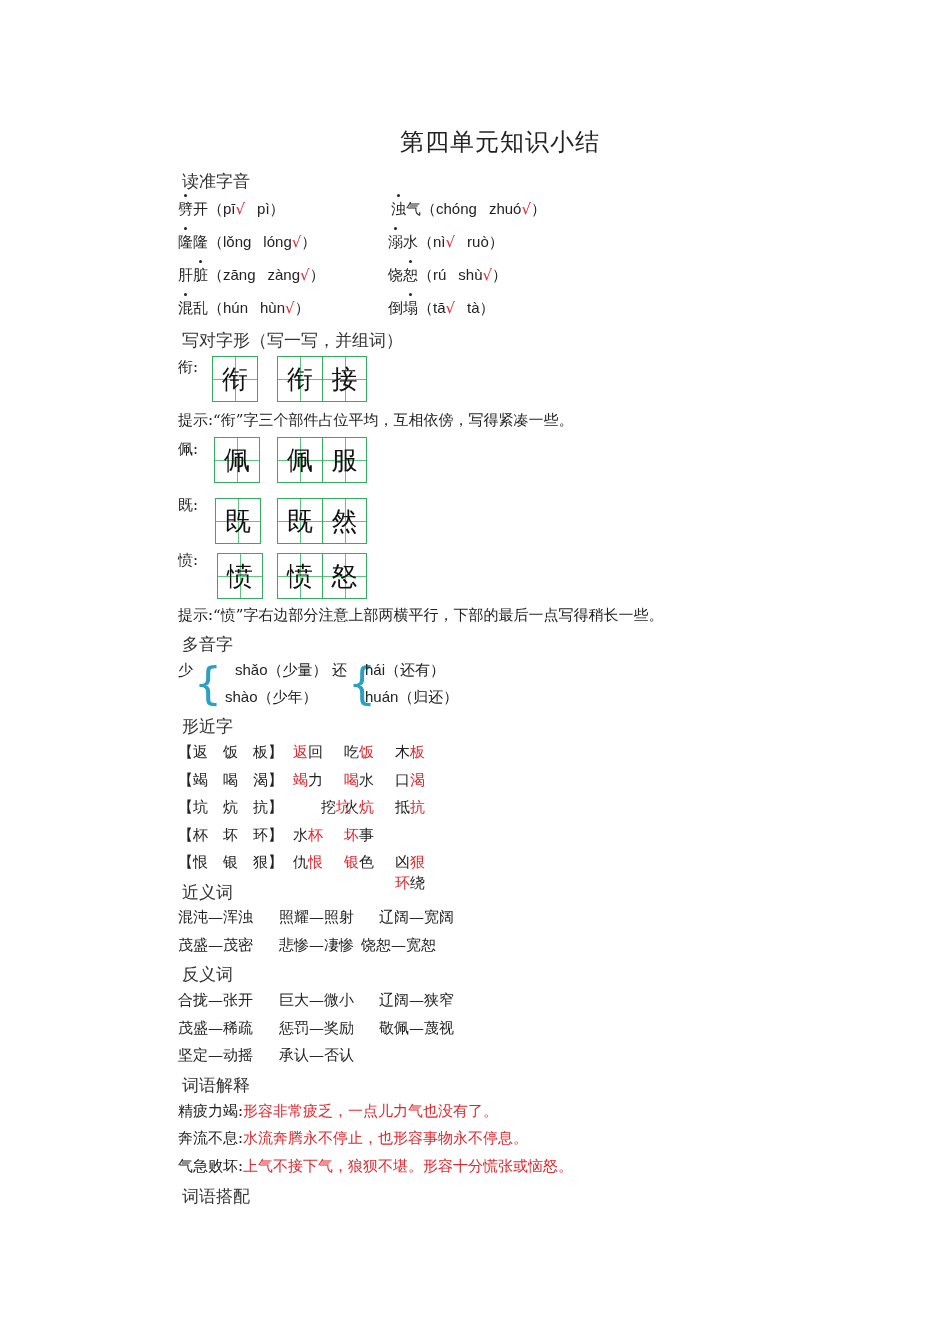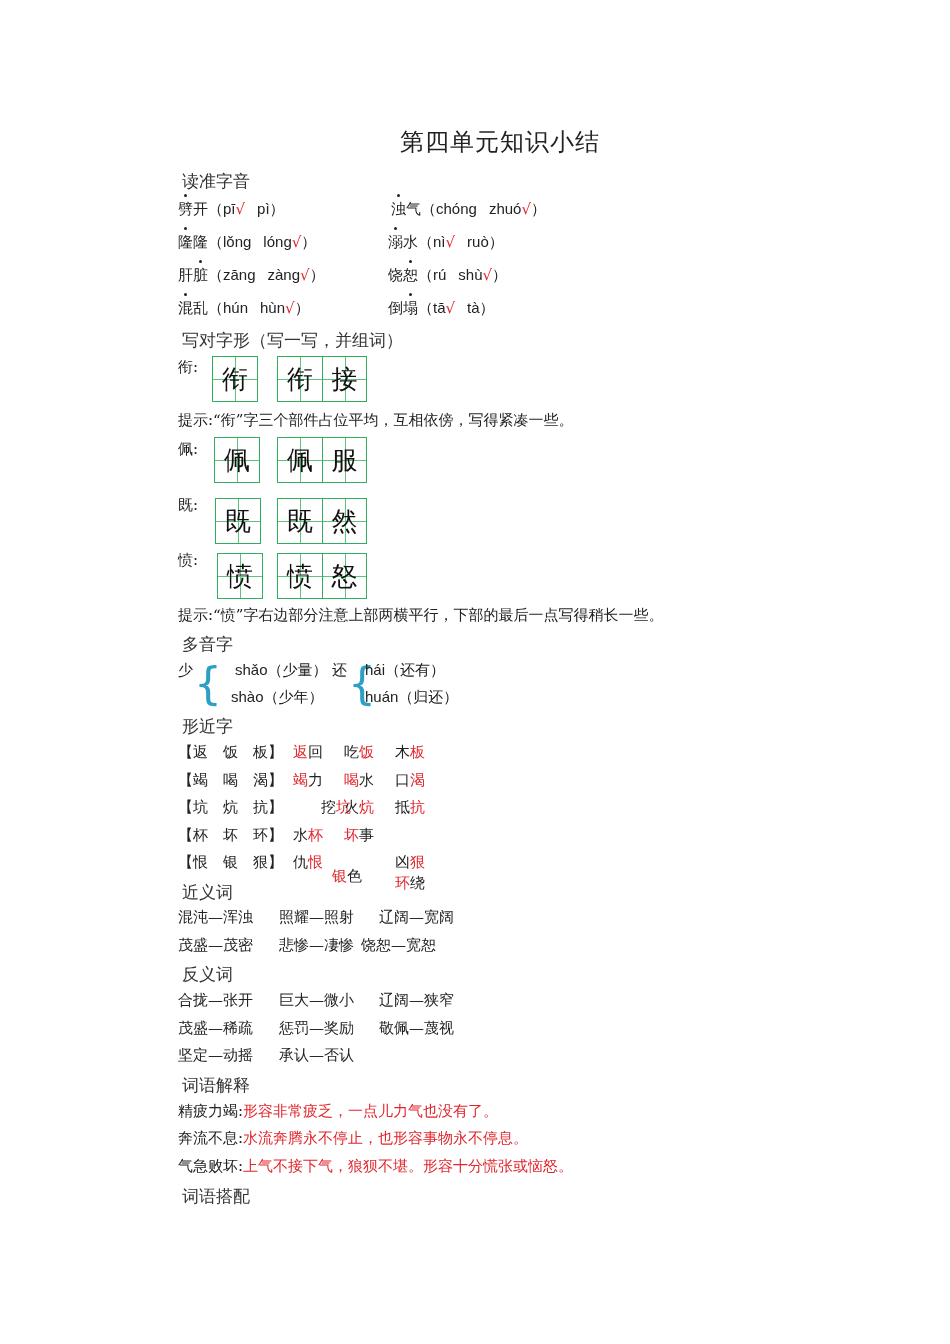--- a/index.html
+++ b/index.html
@@ -101,21 +101,21 @@
   </div>
 
 <div class="abs t" style="left:178px;top:411px;">提示:“衔”字三个部件占位平均，互相依傍，写得紧凑一些。</div>
 <div class="abs t" style="left:178px;top:606px;">提示:“愤”字右边部分注意上部两横平行，下部的最后一点写得稍长一些。</div>
 
 <div class="abs h" style="left:182px;top:633px;">多音字</div>
 
 <div class="abs t" style="left:178px;top:661px;">少</div>
 <div class="brace" style="left:194px;top:662px;">{</div>
 <div class="abs t py" style="left:211px;top:661px;padding-left:24px;">shǎo（少量）</div>
-<div class="abs t py" style="left:219px;top:688px;padding-left:12px;">shào（少年）</div>
+<div class="abs t py" style="left:213px;top:688px;padding-left:12px;">shào（少年）</div>
 
 <div class="abs t" style="left:332px;top:661px;">还</div>
 <div class="brace" style="left:348px;top:662px;">{</div>
 <div class="abs t py" style="left:365px;top:661px;">hái（还有）</div>
 <div class="abs t py" style="left:365px;top:688px;">huán（归还）</div>
 
 <div class="abs h" style="left:182px;top:715px;">形近字</div>
 <div id="similar">
     <div class="abs t" style="left:178px;top:743px;">【返　饭　板】</div>
     <div class="abs t" style="left:293px;top:743px;"><span class="red">返</span><span>回</span></div>
@@ -128,21 +128,21 @@
     <div class="abs t" style="left:178px;top:798px;">【坑　炕　抗】</div>
     <div class="abs t" style="left:277px;top:798px;margin-left:44px;"><span>挖</span><span class="red">坑</span></div>
     <div class="abs t" style="left:344px;top:798px;"><span>火</span><span class="red">炕</span></div>
     <div class="abs t" style="left:395px;top:798px;"><span>抵</span><span class="red">抗</span></div>
     <div class="abs t" style="left:178px;top:826px;">【杯　坏　环】</div>
     <div class="abs t" style="left:293px;top:826px;"><span>水</span><span class="red">杯</span></div>
     <div class="abs t" style="left:344px;top:826px;"><span class="red">坏</span><span>事</span></div>
     <div class="abs t" style="left:395px;top:874px;"><span class="red">环</span><span>绕</span></div>
     <div class="abs t" style="left:178px;top:853px;">【恨　银　狠】</div>
     <div class="abs t" style="left:293px;top:853px;"><span>仇</span><span class="red">恨</span></div>
-    <div class="abs t" style="left:332px;top:853px;margin-top:14px;"><span class="red">银</span><span>色</span></div>
+    <div class="abs t" style="left:344px;top:853px;"><span class="red">银</span><span>色</span></div>
     <div class="abs t" style="left:395px;top:853px;"><span>凶</span><span class="red">狠</span></div>
   </div>
 
 <div class="abs h" style="left:182px;top:881px;text-align:center;">近义词</div>
 <div id="syn">
     <div class="abs t" style="left:178px;top:908px;">混沌—浑浊</div>
     <div class="abs t" style="left:279px;top:908px;">照耀—照射</div>
     <div class="abs t" style="left:379px;top:908px;">辽阔—宽阔</div>
     <div class="abs t" style="left:178px;top:936px;">茂盛—茂密</div>
     <div class="abs t" style="left:279px;top:936px;">悲惨—凄惨</div>

